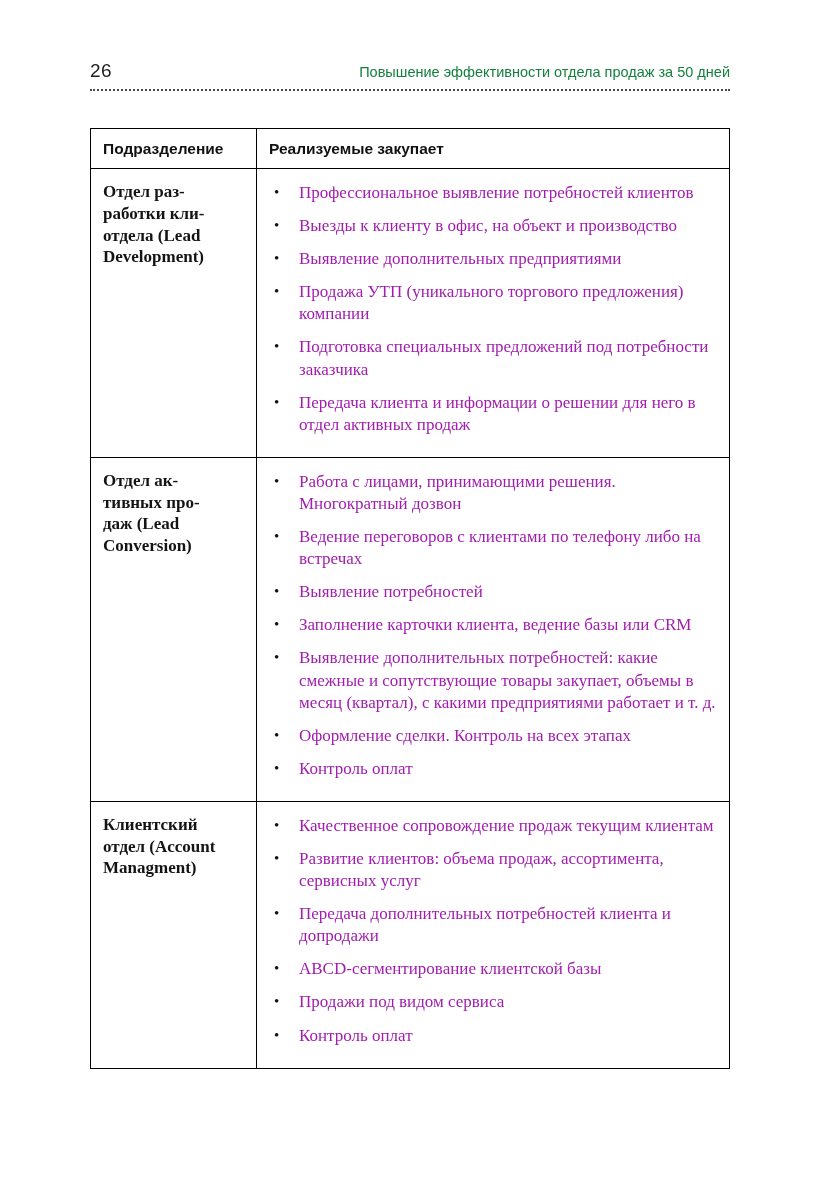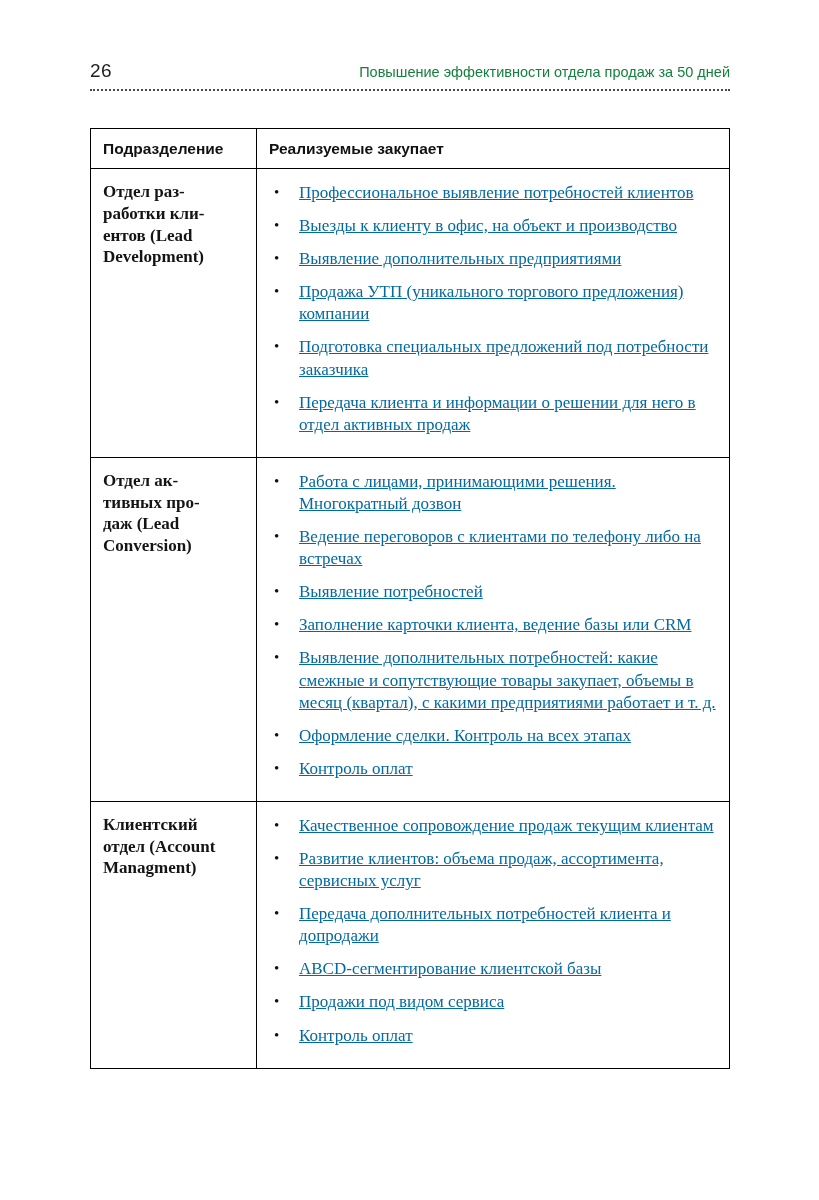--- a/index.html
+++ b/index.html
@@ -86,22 +86,21 @@
   ul.funcs-list .bullet {
     flex: 0 0 32px;
     padding-left: 7px;
     box-sizing: border-box;
     font-size: 15px;
     line-height: 1.45;
     color: #111;
   }
   ul.funcs-list .txt {
     flex: 1 1 auto;
-    color: #0369a1;
-    text-decoration: underline;
+    color: #a21caf;
   }
 </style>
 </head>
 <body>
 
 <div class="page">
 
   <div class="pagehead">
     <span class="page-num">26</span>
     <span class="running-head">Повышение эффективности отдела продаж за 50 дней</span>
@@ -113,21 +112,21 @@
     <thead>
       <tr>
         <th class="col-dept">Подразделение</th>
         <th class="col-funcs">Реализуемые закупает</th>
       </tr>
     </thead>
     <tbody id="tbody">
         <tr>
           <td class="dept-cell">Отдел раз-
 работки кли-
-ентов (Lead
+отдела (Lead
 Development)</td>
           <td class="funcs-cell">
             <ul class="funcs-list">
               <li>
                 <span class="bullet">•</span>
                 <span class="txt">Профессиональное выявление потребностей клиентов</span>
               </li>
               <li>
                 <span class="bullet">•</span>
                 <span class="txt">Выезды к клиенту в офис, на объект и производство</span>

